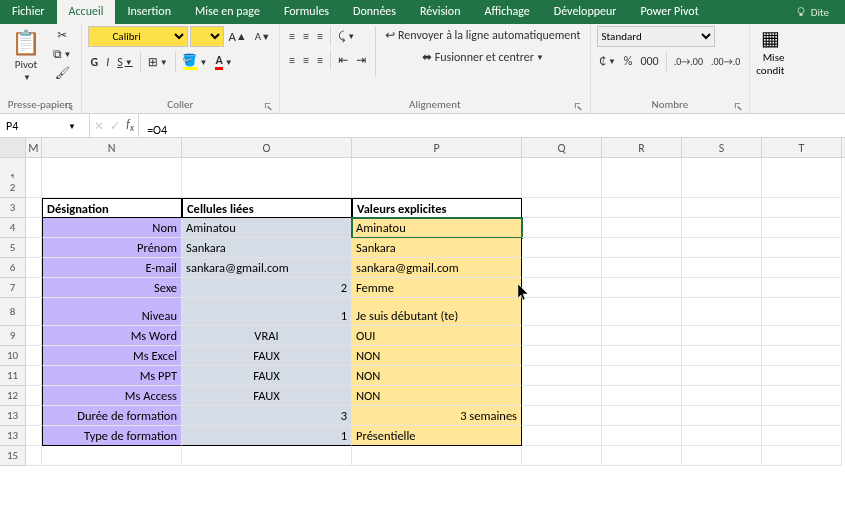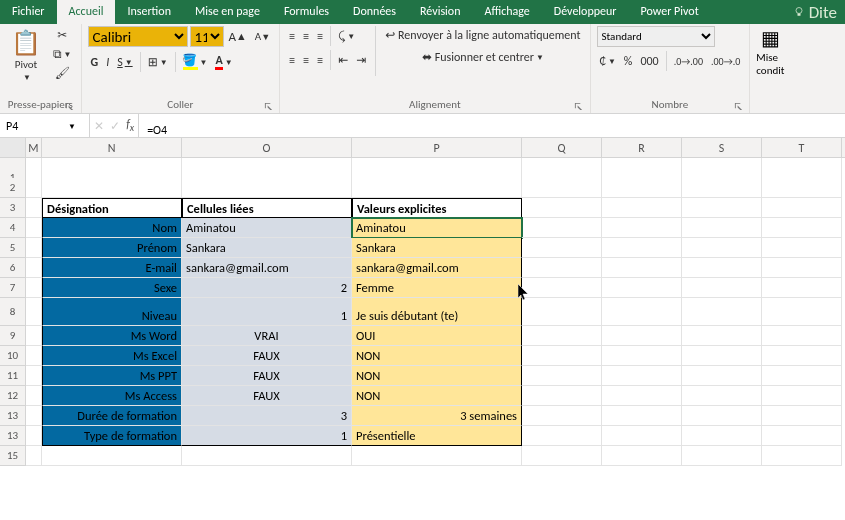--- a/index.html
+++ b/index.html
@@ -2,40 +2,40 @@
 <html><head>
 <meta charset="utf-8">
 <style>
 * { box-sizing: border-box; margin: 0; padding: 0; font-family: "Segoe UI", Calibri, sans-serif; }
 body { background: #fff; width: 845px; height: 520px; overflow: hidden; position: relative; }
 
 
 .ribbon-tabs { background: #217346; height: 24px; display: flex; align-items: stretch; color: #fff; font-size: 12px; }
 .ribbon-tabs .tab { padding: 4px 12px; cursor: pointer; }
 .ribbon-tabs .tab.active { background: #f3f2f1; color: #217346; }
-.ribbon-tabs .right { margin-left: auto; display: flex; align-items: center; padding-right: 8px; color: #d9ead3; font-size: 17px; }
+.ribbon-tabs .right { margin-left: auto; display: flex; align-items: center; padding-right: 16px; color: #d9ead3; font-size: 11px; }
 .ribbon-tabs .right svg { margin-right: 4px; }
 
 
 .ribbon { background: #f3f2f1; height: 90px; display: flex; border-bottom: 1px solid #d4d4d4; }
 .group { border-right: 1px solid #e1dfdd; padding: 2px 6px 0; display: flex; flex-direction: column; }
 .group-body { flex: 1; display: flex; align-items: flex-start; gap: 4px; }
 .group-label { text-align: center; font-size: 11px; color: #666; padding: 2px 0; position: relative; }
 .group-label .launcher { position: absolute; right: 0; bottom: 2px; width: 10px; height: 10px; }
 
 .btn { display: inline-flex; align-items: center; justify-content: center; padding: 2px 3px; cursor: pointer; font-size: 12px; color: #333; }
 .vstack { display: flex; flex-direction: column; gap: 1px; }
 .hstack { display: flex; flex-direction: row; gap: 2px; align-items: center; }
 
 .paste-big { width: 40px; text-align: center; }
 .paste-big .icon { font-size: 24px; }
 .paste-big .lbl { font-size: 11px; }
 .chev { font-size: 8px; margin-left: 2px; }
 
-.font-row select, .font-row input { border: 1px solid #c8c6c4; background: #eab308; font-size: 15px; }
+.font-row select, .font-row input { border: 1px solid #c8c6c4; background: #fde047; font-size: 11px; padding-left: 20px; }
 .font-name { width: 100px; height: 21px; }
 .font-size { width: 34px; height: 21px; }
 .sep { width: 1px; background: #d4d4d4; height: 20px; margin: 0 2px; }
 
 
 .formula-bar { height: 24px; border-bottom: 1px solid #d4d4d4; display: flex; align-items: stretch; font-size: 12px; }
 .name-box { width: 90px; border-right: 1px solid #d4d4d4; display: flex; align-items: center; padding: 0 6px; background: #fff; }
 .name-box input { border: none; width: 60px; font-size: 12px; }
 .fb-btns { display: flex; align-items: center; border-right: 1px solid #d4d4d4; padding: 0 4px; gap: 6px; color: #999; }
 .fb-formula { flex: 1; display: flex; align-items: flex-end; padding: 0 8px; }
@@ -55,21 +55,21 @@
 .cN { width: 140px; }
 .cO { width: 170px; }
 .cP { width: 170px; }
 .cQ { width: 80px; }
 .cR { width: 80px; }
 .cS { width: 80px; }
 .cT { width: 80px; }
 
 
 .thdr { font-weight: bold; text-align: left; background: #fff; border: 1px solid #000 !important; }
-.lbl-col { background: #0369a1; text-align: right; border-left: 1px solid #000 !important; }
+.lbl-col { background: #c4b5fd; text-align: right; border-left: 1px solid #000 !important; }
 .linked-col { background: #d6dce5; }
 .explicit-col { background: #ffe699; border-right: 1px solid #000 !important; }
 .last-row-b { border-bottom: 1px solid #000 !important; }
 .o-right { text-align: right; }
 .o-center { text-align: center; }
 .p-right { text-align: right; }
 
 
 .cursor-pointer { position: absolute; width: 12px; height: 18px; pointer-events: none; }
 
@@ -215,21 +215,21 @@
     <div class="group-label"><span>Nombre</span>
       <span class="launcher"><svg viewBox="0 0 10 10">
             <path d="M1 1h6v1H2v5H1z M4 4l5 5h-2l-3-3z" fill="#777"></path>
           </svg></span>
     </div>
   </div>
 
   <div class="group" style="border-right:none">
     <div class="group-body vstack" style="align-items:center">
       <span style="font-size:20px">▦</span>
-      <span style="font-size:11px;white-space:pre-line;text-align:left">Mise
+      <span style="font-size:11px;white-space:pre-line;text-align:right">Mise
 condit</span>
     </div>
   </div>
 </div>
 
 <div class="formula-bar">
   <div class="name-box">
     <input value="P4" style="">
     <span class="chev">▼</span>
   </div>

